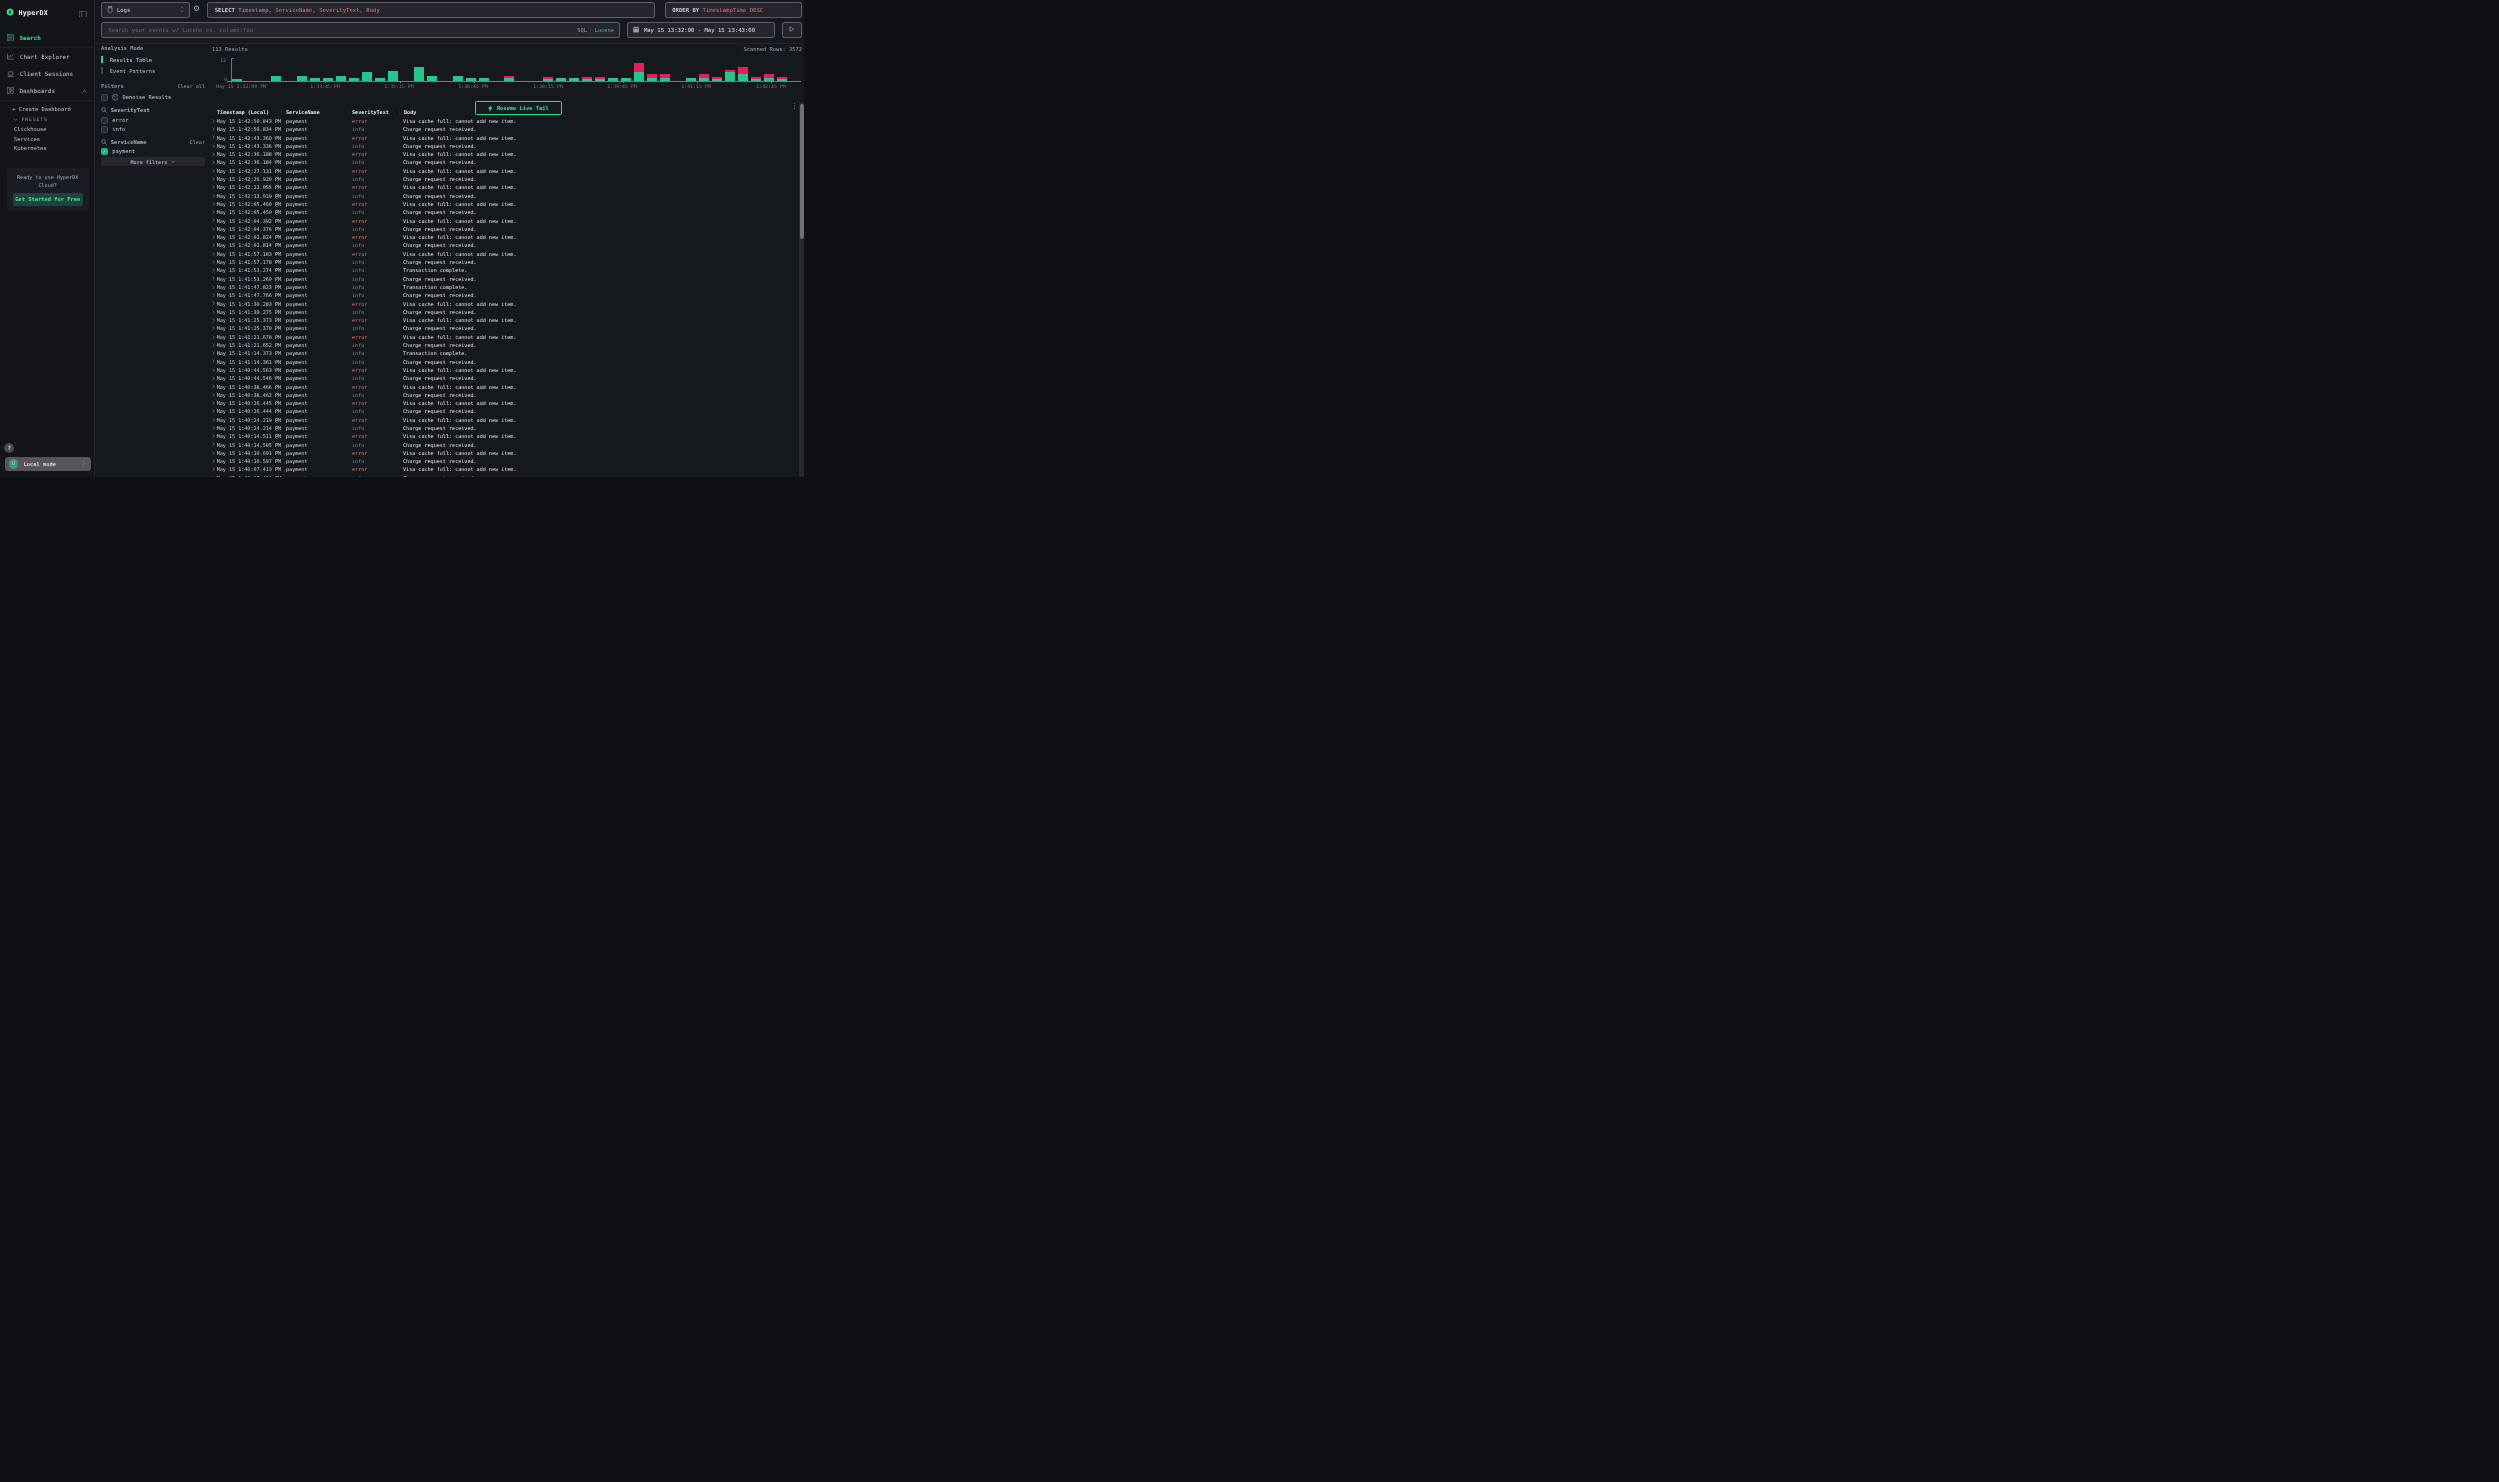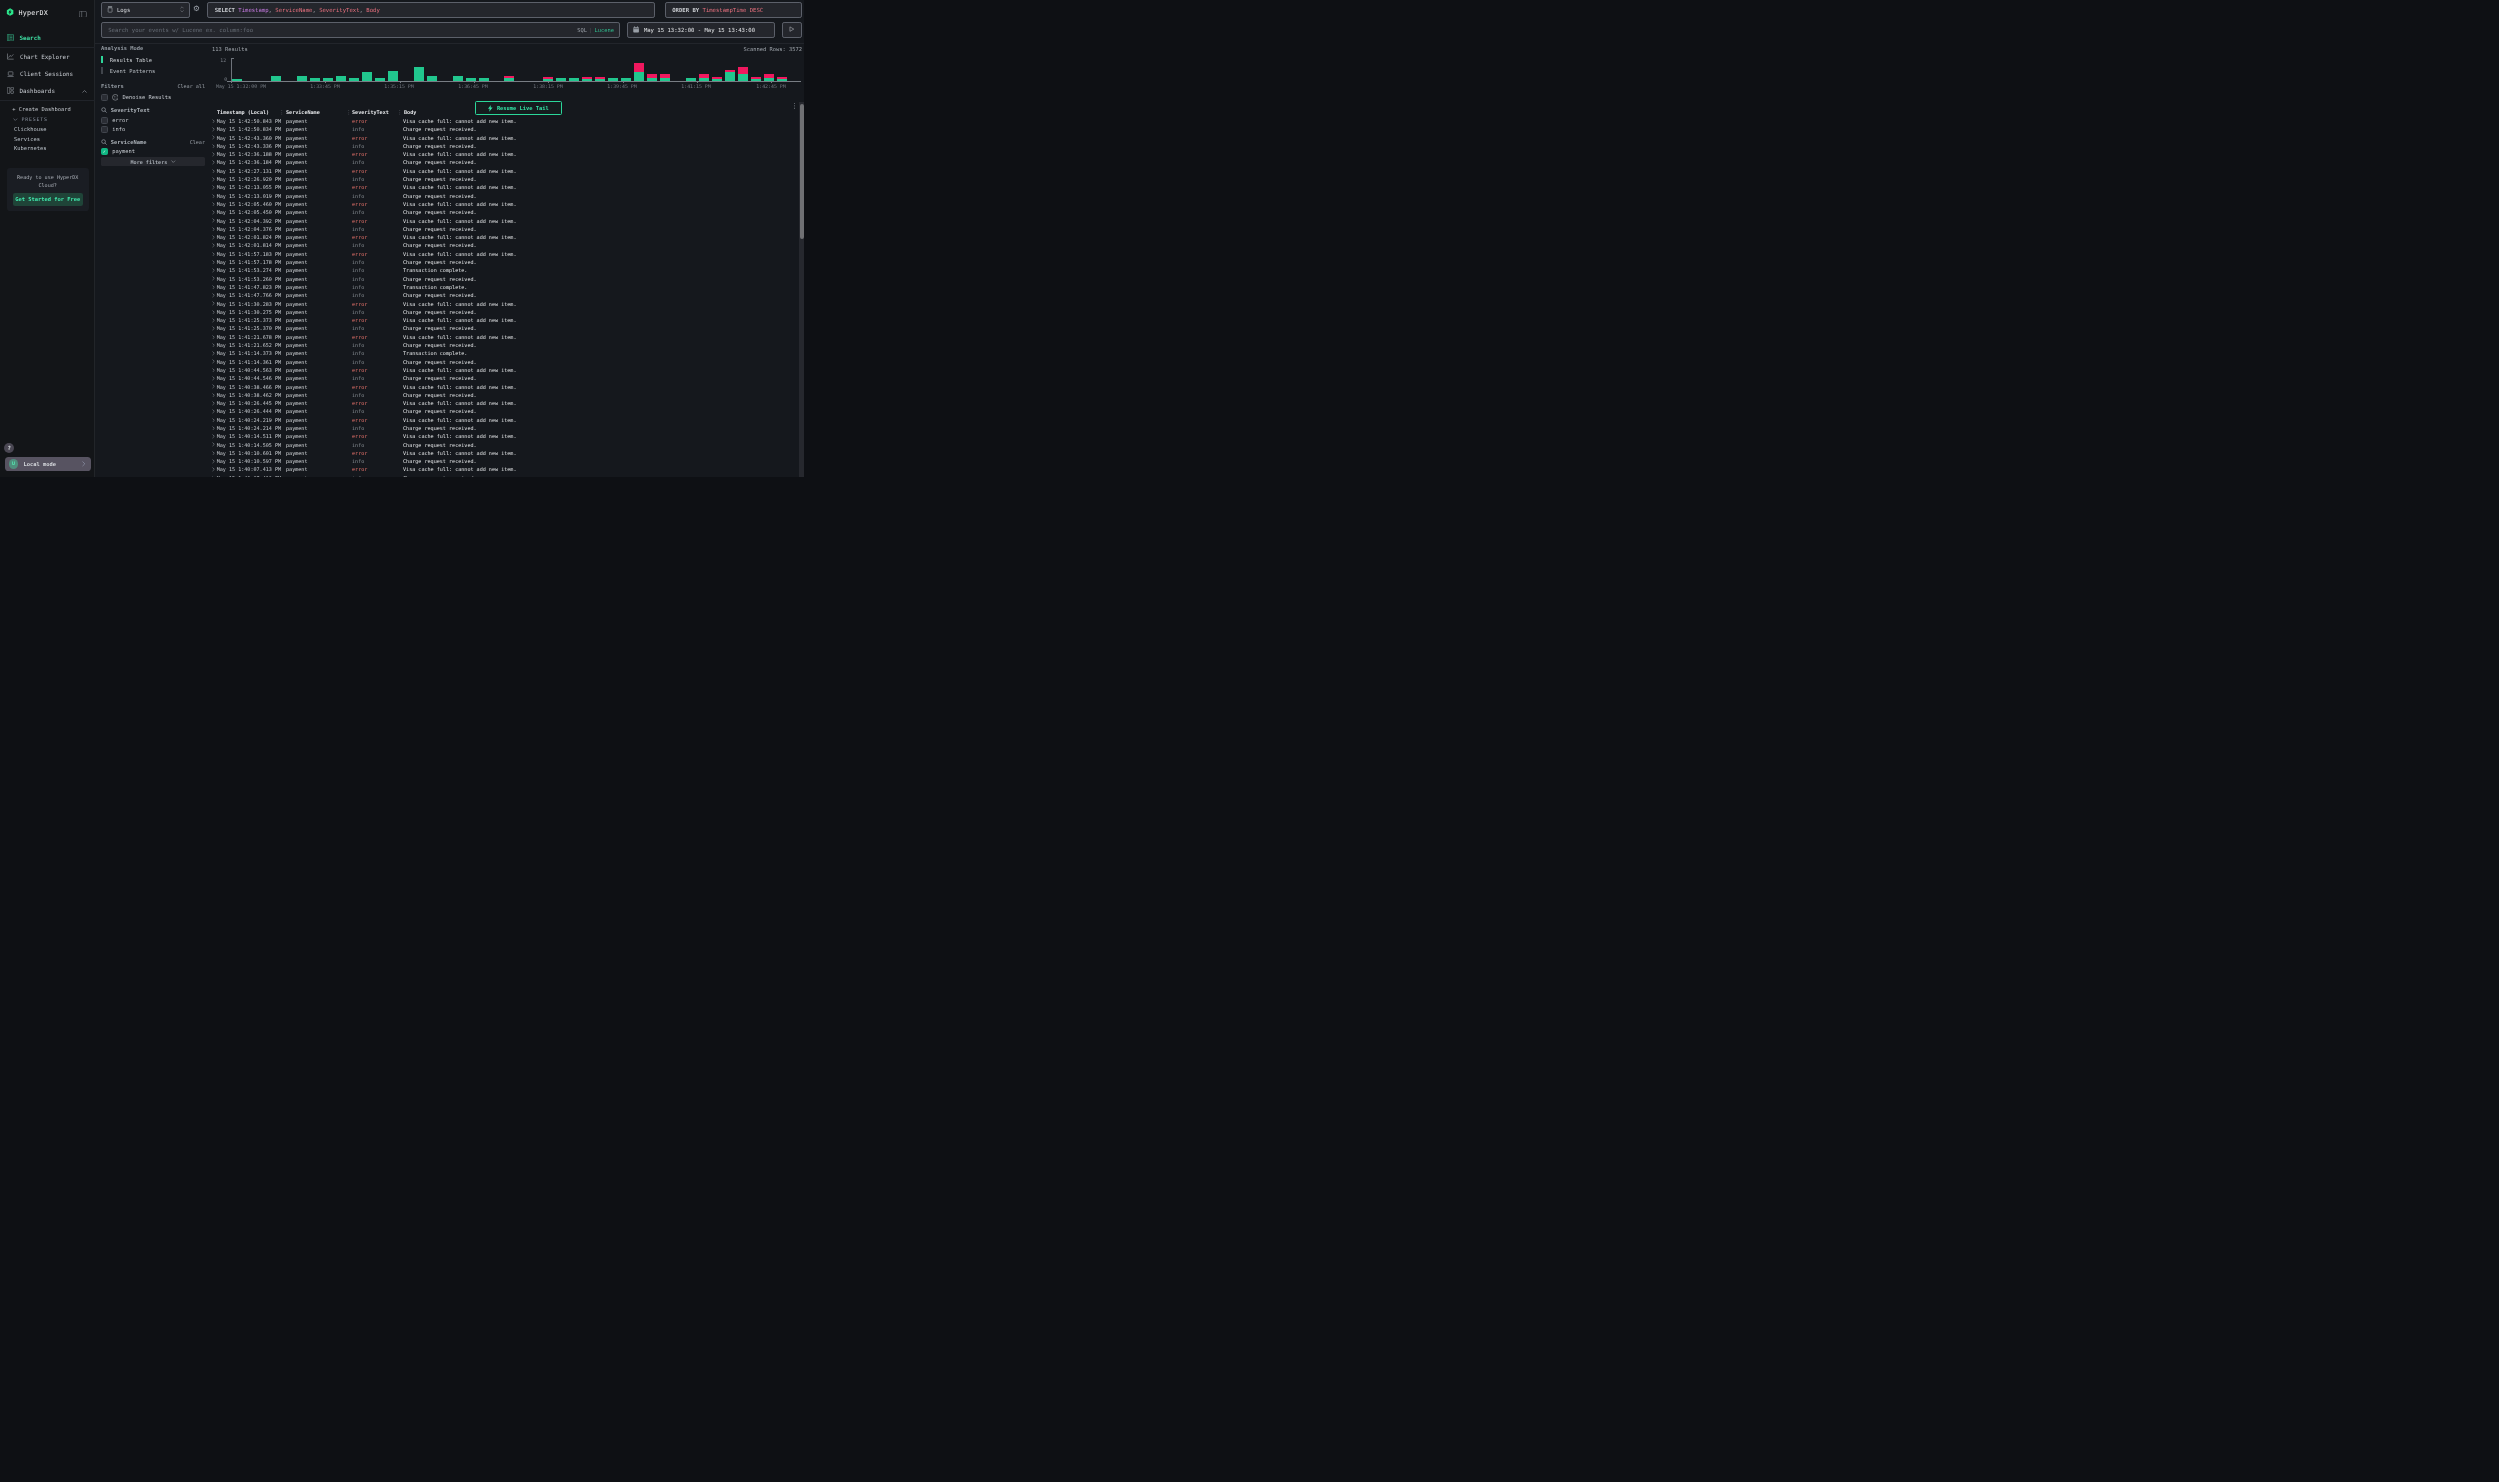--- a/index.html
+++ b/index.html
@@ -3,21 +3,21 @@
 <meta charset="utf-8">
 <style>
   html,body{margin:0;padding:0;background:#0e1014;}
   *{box-sizing:border-box;}
   #app{position:relative;width:804px;height:477px;background:#15181d;overflow:hidden;
        font-family:"DejaVu Sans Mono",monospace;color:#e4e6e9;}
 
   
   #sidebar{position:absolute;left:0;top:0;width:95px;height:477px;background:#131518;border-right:0.5px solid #222529;}
   #logo-row{position:absolute;left:6.2px;top:6.7px;height:13.3px;display:flex;align-items:center;gap:4.1px;}
-  #app-title{font-size:6.7px;font-weight:normal;color:#f2f3f5;letter-spacing:0.2px;}
+  #app-title{font-size:6.7px;font-weight:bold;color:#f2f3f5;letter-spacing:0.2px;}
   #collapse-btn{position:absolute;left:79px;top:9.2px;cursor:pointer;color:#8b9097;}
   .nav-item{position:absolute;left:0;width:95px;height:13.3px;display:flex;align-items:center;gap:5.6px;padding-left:7.2px;
             color:#c6cad0;font-size:5.9px;cursor:pointer;}
   .nav-item .nav-icon{display:flex;align-items:center;color:#a7adb4;}
   .nav-item.active{color:#3fe0a4;font-weight:bold;}
   .nav-item.active .nav-icon{color:#3fe0a4;}
   .nav-chev{position:absolute;right:8.2px;color:#9aa0a8;}
   .side-sep{position:absolute;left:0;width:95px;height:0.5px;background:#202329;}
   #create-dashboard{position:absolute;left:12.3px;top:106px;font-size:5.4px;color:#c2c6cc;cursor:pointer;}
   #presets-toggle{position:absolute;left:13.3px;top:116px;display:flex;align-items:center;gap:3.6px;cursor:pointer;

